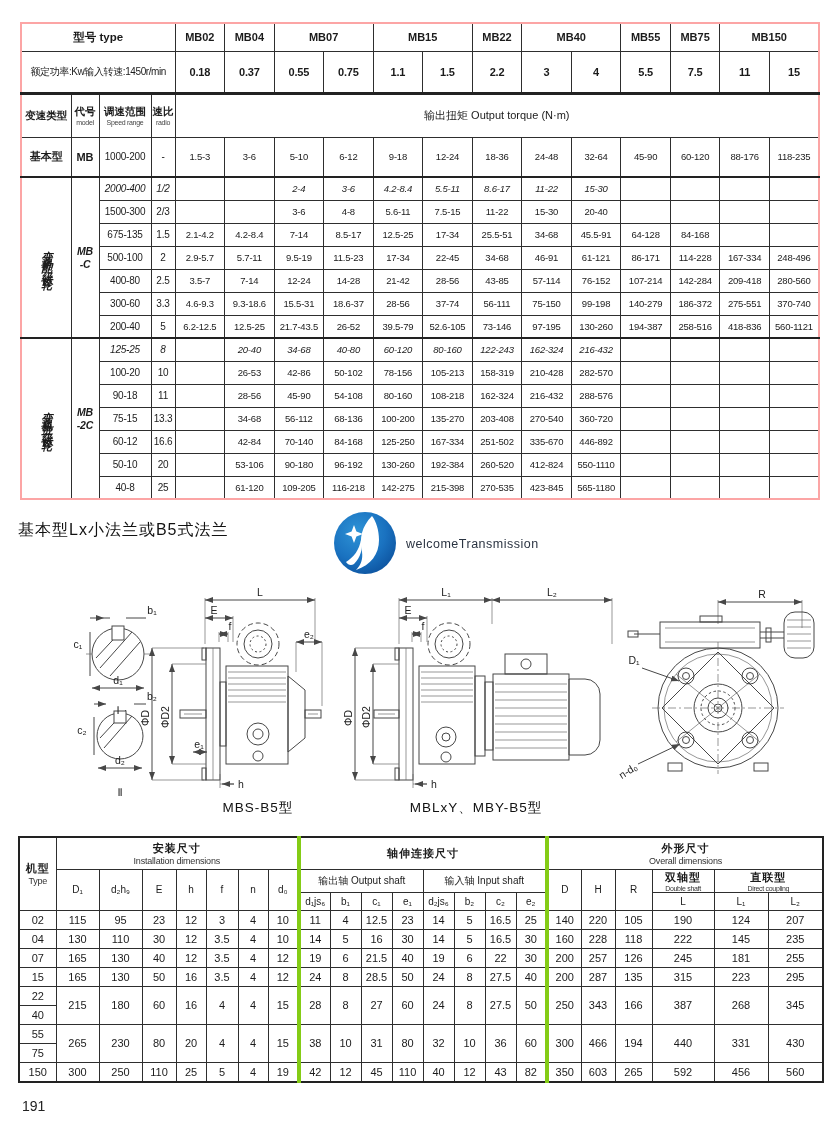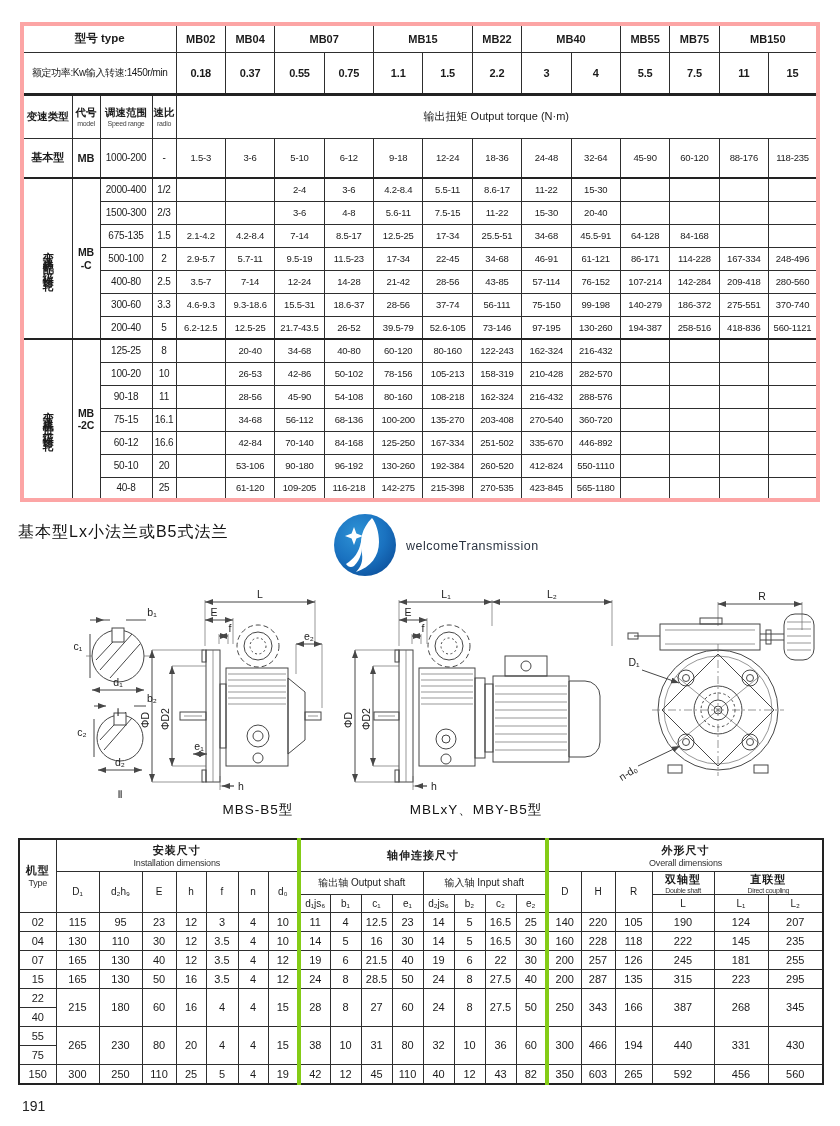--- a/index.html
+++ b/index.html
@@ -1,37 +1,37 @@
 <!DOCTYPE html>
 <html><head>
 <meta charset="utf-8">
 <style>
   html,body{margin:0;padding:0;background:#e8e8e8;}
   .page{width:840px;height:1126px;background:#fff;position:relative;margin:0 auto;
         font-family:"Liberation Sans",sans-serif;color:#1b1b1b;overflow:hidden;}
   table{border-collapse:collapse;table-layout:fixed;}
   
-  .spec{width:800px;margin:22px 0 0 20px;border:4px solid #fca5a5;}
+  .spec{width:800px;margin:22px 0 0 20px;border:2px solid #fca5a5;}
   .spec td{border:1px solid #2e2e2e;text-align:center;vertical-align:middle;padding:0;
            font-size:9.5px;letter-spacing:-0.2px;overflow:hidden;white-space:nowrap;}
   .spec tr{height:23px;}
   .spec tr.r-models{height:28px;}
   .spec tr.r-power{height:42px;}
   .spec tr.r-cols{height:44px;}
   .spec tr.r-basic{height:40px;}
   .spec td.hd{font-size:11px;font-weight:bold;letter-spacing:0;}
   .spec td.lab{font-size:11.5px;}
   .spec td.plab{font-size:10px;letter-spacing:-0.4px;}
   .spec td.pv{font-size:11px;font-weight:bold;}
   .spec td.colhd{font-size:10.5px;font-weight:bold;letter-spacing:0;}
   .spec td.colhd .en{font-size:7px;font-weight:normal;color:#444;letter-spacing:-0.3px;}
   .spec td.torq{font-size:11px;font-weight:normal;letter-spacing:0;}
   .spec td.sp{font-size:10px;}
   .spec tr.r-cols td{border-top:3px solid #222;}
-  .spec tr.g-first td{border-top:2px solid #222;}
+  .spec tr.g-first td{border-top:2px solid #222;font-style:italic;}
   .spec td.vlab{writing-mode:vertical-rl;text-orientation:upright;font-size:11px;
                 letter-spacing:4px;padding:4px 0;font-weight:bold;white-space:normal;}
   .spec td.mlab{font-size:10.5px;font-weight:bold;line-height:1.15;}
   
   .note{margin:9px 0 0 20px;font-size:11.5px;color:#1d1d1d;letter-spacing:0.1px;}
   .brandrow{margin:10px 0 0 18px;display:flex;align-items:flex-start;height:74px;}
   .titles{width:300px;padding-top:10px;}
   .title-zh{font-size:16px;letter-spacing:1px;color:#111;}
   .title-en{font-size:16.5px;font-weight:bold;color:#111;margin-top:3px;}
   .logo{display:flex;align-items:center;margin-left:14px;}
@@ -313,21 +313,21 @@
           <td class="val">162-324</td>
           <td class="val">216-432</td>
           <td class="val">288-576</td>
           <td class="val"></td>
           <td class="val"></td>
           <td class="val"></td>
           <td class="val"></td>
         </tr>
         <tr>
           <td class="sp">75-15</td>
-          <td class="sp">16.1</td>
+          <td class="sp">13.3</td>
           <td class="val"></td>
           <td class="val">34-68</td>
           <td class="val">56-112</td>
           <td class="val">68-136</td>
           <td class="val">100-200</td>
           <td class="val">135-270</td>
           <td class="val">203-408</td>
           <td class="val">270-540</td>
           <td class="val">360-720</td>
           <td class="val"></td>

